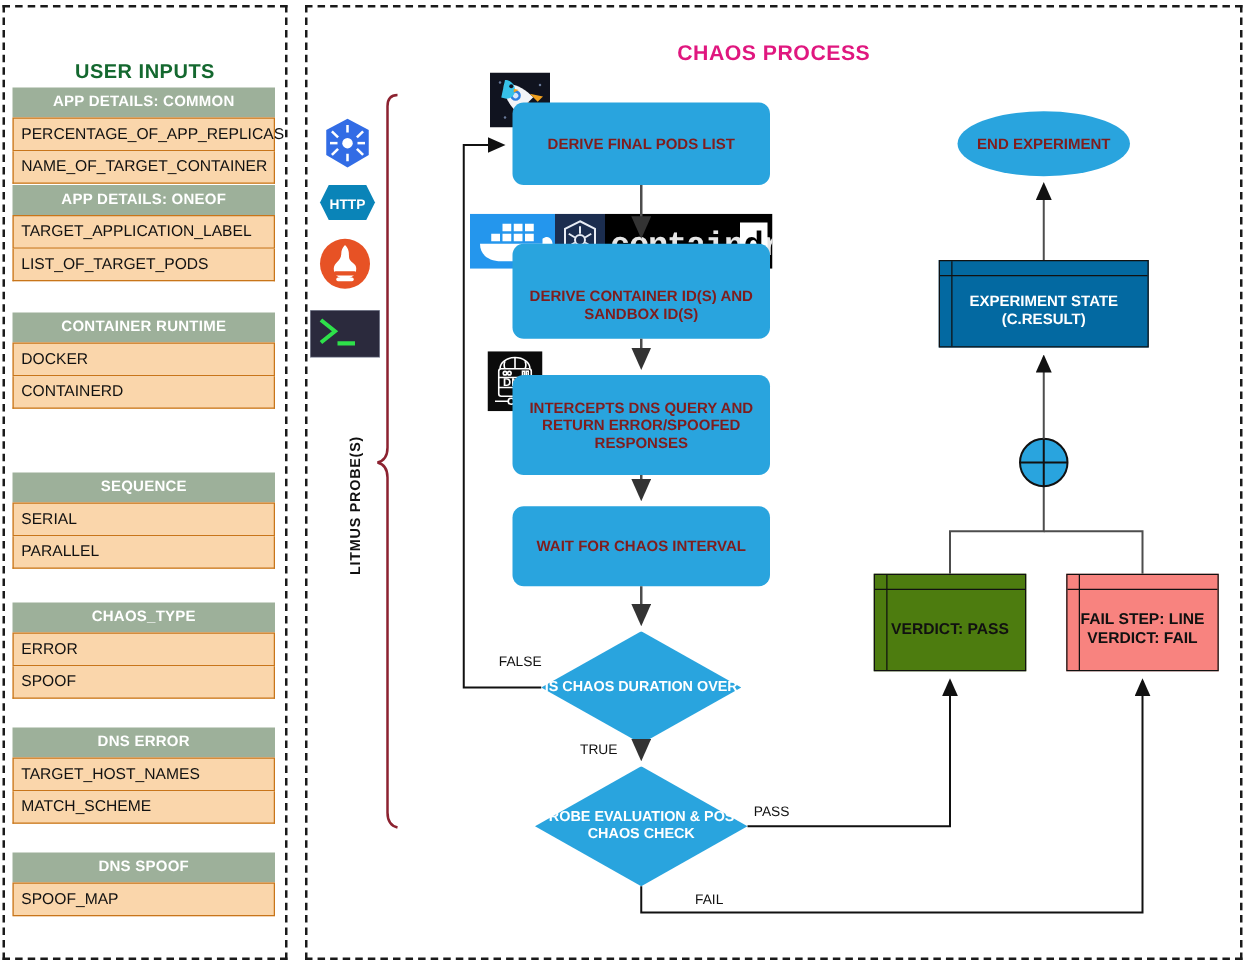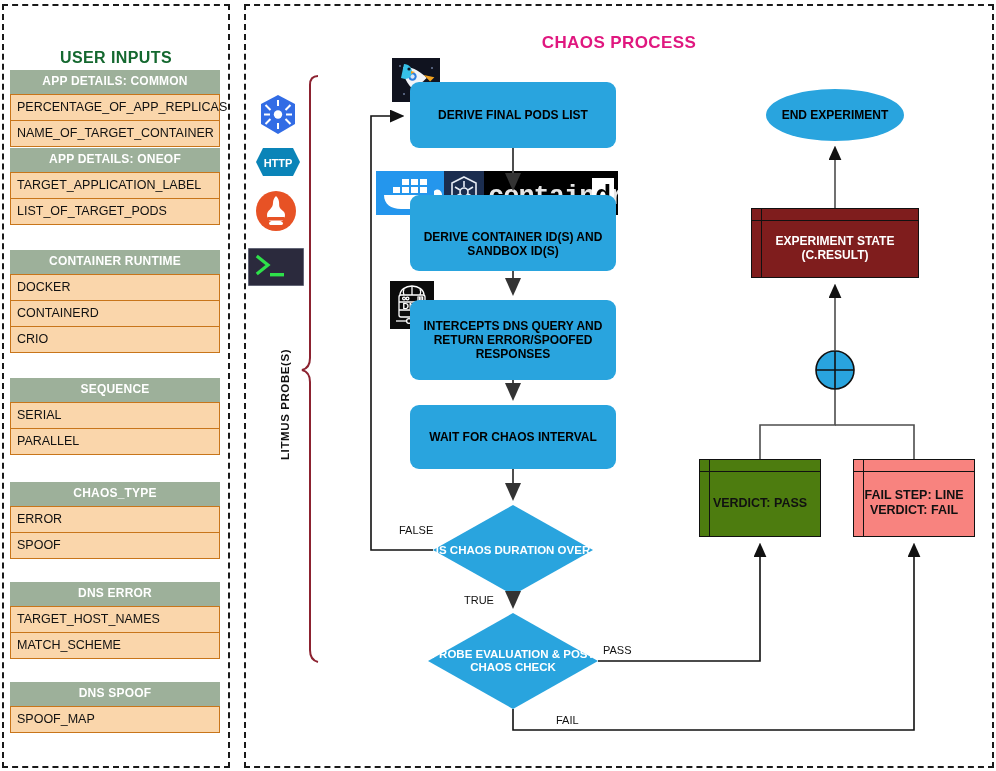--- a/index.html
+++ b/index.html
@@ -19,37 +19,37 @@
   
   .group{position:absolute;left:10px;width:210px;}
   .grp-head{background:#9db09a;color:#ffffff;font-weight:bold;font-size:12px;
             text-align:center;padding:5px 0 6px;line-height:13px;letter-spacing:.2px;}
   .grp-row{background:#fad6ab;border:1px solid #c8751a;border-top:none;color:#111;
            font-size:12.5px;padding:5px 0 6px 6px;line-height:14px;}
   .grp-row.first{border-top:1px solid #c8751a;}
 
   
   .node{position:absolute;box-sizing:border-box;display:flex;align-items:center;
-        justify-content:center;text-align:center;color:#000000;font-weight:bold;
+        justify-content:center;text-align:center;color:#7f1d1d;font-weight:bold;
         font-size:12px;line-height:14px;}
   .proc{background:#29a4de;border-radius:9px;}
   .term{background:#29a4de;border-radius:50%/50%;}
   .diamond-wrap{position:absolute;}
   .diamond-shape{position:absolute;inset:0;background:#29a4de;
     clip-path:polygon(50% 0%,100% 50%,50% 100%,0% 50%);}
   .diamond-txt{position:absolute;inset:0;display:flex;align-items:center;justify-content:center;
     text-align:center;color:#fff;font-weight:bold;font-size:11.5px;line-height:13px;z-index:2;}
 
   
   .card{position:absolute;box-sizing:border-box;border:1.5px solid #111;display:flex;
         align-items:center;justify-content:center;text-align:center;font-weight:bold;}
   .card .lbar{position:absolute;left:0;top:0;bottom:0;width:9px;border-right:1.5px solid #111;}
   .card .tbar{position:absolute;left:0;right:0;top:0;height:11px;border-bottom:1.5px solid #111;}
   .card .ctext{position:relative;z-index:3;padding-top:9px;}
-  #experiment-state{background:#7f1d1d;color:#fff;font-size:12px;line-height:14px;text-align:center;}
+  #experiment-state{background:#0369a1;color:#fff;font-size:12px;line-height:14px;text-align:center;}
   #verdict-pass{background:#4d7c0f;color:#111;font-size:12.5px;}
   #verdict-fail{background:#f8837f;color:#111;font-size:12.5px;line-height:15px;}
   .lbl{position:absolute;font-size:11px;color:#111;}
 
   svg.overlay{position:absolute;left:0;top:0;width:996px;height:771px;pointer-events:none;}
 
   
   .icon{position:absolute;}
   .vert-label{position:absolute;writing-mode:vertical-rl;transform:rotate(180deg);
               font-weight:bold;font-size:11.5px;letter-spacing:.6px;color:#111;}
@@ -69,21 +69,20 @@
 <div class="group" style="top:148px;">
   <div class="grp-head">APP DETAILS: ONEOF</div>
   <div class="grp-row first">TARGET_APPLICATION_LABEL</div>
   <div class="grp-row">LIST_OF_TARGET_PODS</div>
 </div>
 
 <div class="group" style="top:250px;">
   <div class="grp-head">CONTAINER RUNTIME</div>
   <div class="grp-row first">DOCKER</div>
   <div class="grp-row">CONTAINERD</div>
-  <div class="grp-row">CRIO</div>
 </div>
 
 <div class="group" style="top:378px;">
   <div class="grp-head">SEQUENCE</div>
   <div class="grp-row first">SERIAL</div>
   <div class="grp-row">PARALLEL</div>
 </div>
 
 <div class="group" style="top:482px;">
   <div class="grp-head">CHAOS_TYPE</div>

